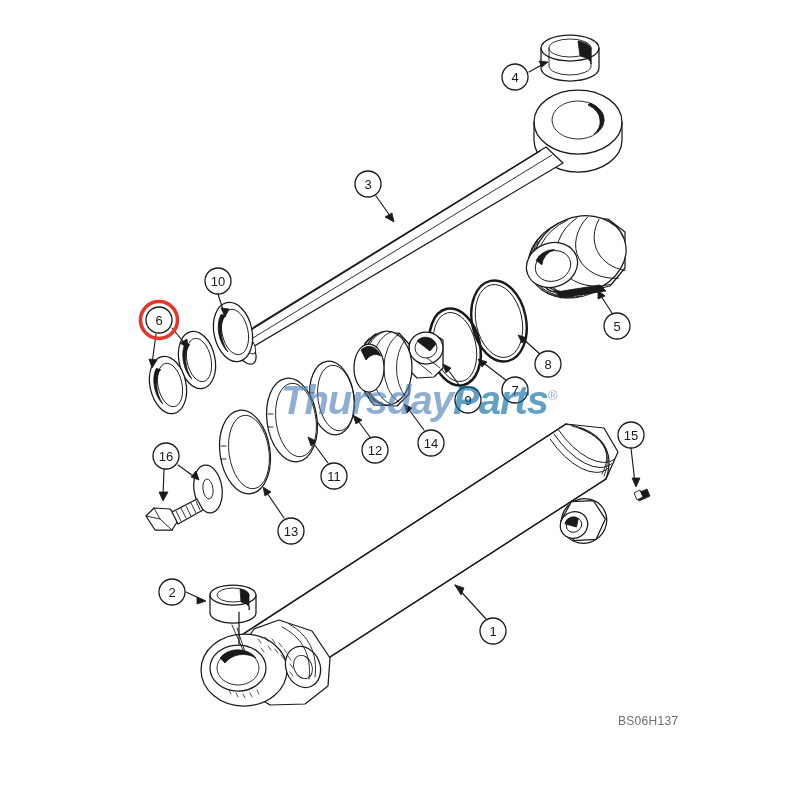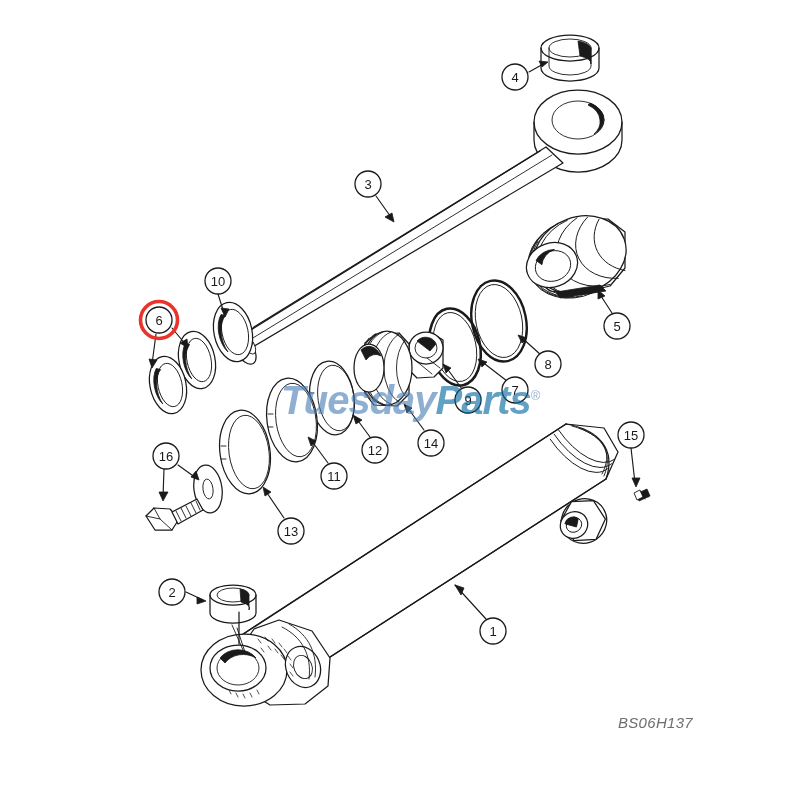--- a/index.html
+++ b/index.html
@@ -76,25 +76,24 @@
     dominant-baseline: central;
     font-weight: 400;
   }
   .highlight-ring {
     fill: none;
     stroke-width: 3.6;
   }
   #figure-code {
     position: absolute;
     font-family: "Liberation Sans", sans-serif;
-    font-size: 15px;
+    font-size: 12px;
     letter-spacing: 0.3px;
     color: #6e6e6e;
     white-space: nowrap;
-    font-style: italic;
   }
   #watermark {
     position: absolute;
     left: 281px;
     top: 378px;
     font-family: "Liberation Sans", sans-serif;
     font-size: 40px;
     font-weight: bold;
     font-style: italic;
     letter-spacing: -1px;
@@ -440,18 +439,18 @@
         </g>
         <g>
           <circle cx="166" cy="456" r="13" class="callout-circle"></circle>
           <text x="166" y="456.5" class="callout-text">16</text>
         </g>
       </g>
 
   </svg>
 
   <div id="watermark">
-    <span class="wm-a">Tuesday</span><span class="wm-b">Parts</span><span class="wm-reg">®</span>
+    <span class="wm-a">Thursday</span><span class="wm-b">Parts</span><span class="wm-reg">®</span>
   </div>
 
   <div id="figure-code" style="left:618px; top:714px;">BS06H137</div>
 
 </div>
 
 </body></html>

